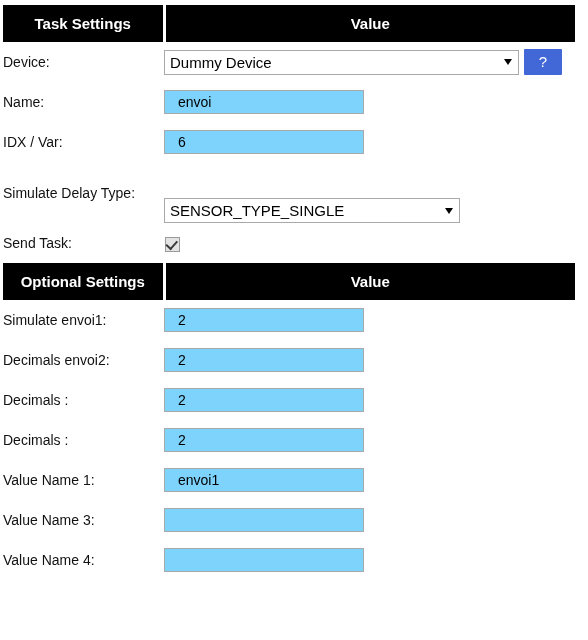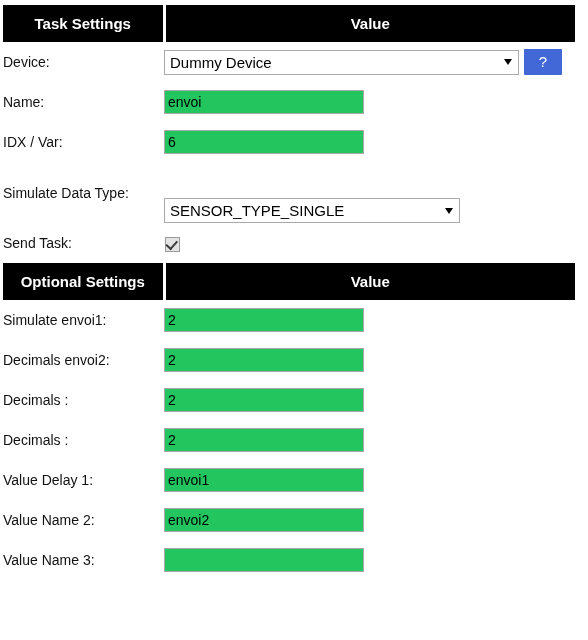--- a/index.html
+++ b/index.html
@@ -68,23 +68,23 @@
     gap: 5px;
   }
 
   input.txt {
     box-sizing: border-box;
     width: 200px;
     height: 24px;
     font-family: "Liberation Sans", sans-serif;
     font-size: 14px;
     color: #000000;
-    padding: 1px 3px;
+    padding: 1px 13px;
     border: 1px solid #a9a9a9;
-    background: #22c55e;
+    background: #7dd3fc;
     outline: none;
     border-radius: 0;
   }
 
   .select-box {
     box-sizing: border-box;
     height: 25px;
     border: 1px solid #a9a9a9;
     background: #ffffff;
     display: flex;
@@ -191,21 +191,21 @@
 
 
       <tr class="data-row">
         <td class="label-cell">IDX / Var:</td>
         <td class="value-cell">
           <input class="txt" type="text" value="6" style="">
         </td>
       </tr>
 
       <tr class="data-row">
-        <td class="label-cell">Simulate Data Type:</td>
+        <td class="label-cell">Simulate Delay Type:</td>
         <td class="value-cell">
           <div class="select-box sensor">
             <span class="select-text">SENSOR_TYPE_SINGLE</span>
             <span class="select-caret"></span>
           </div>
         </td>
       </tr>
 
       <tr class="data-row">
         <td class="label-cell">Send Task:</td>
@@ -251,36 +251,36 @@
       </tr>
 
       <tr class="data-row">
         <td class="label-cell">Decimals :</td>
         <td class="value-cell">
           <input class="txt" type="text" value="2" style="">
         </td>
       </tr>
 
       <tr class="data-row">
-        <td class="label-cell">Value Delay 1:</td>
+        <td class="label-cell">Value Name 1:</td>
         <td class="value-cell">
           <input class="txt" type="text" value="envoi1" style="">
         </td>
       </tr>
 
-      <tr class="data-row">
-        <td class="label-cell">Value Name 2:</td>
-        <td class="value-cell">
-          <input class="txt" type="text" value="envoi2" style="">
-        </td>
-      </tr>
 
       <tr class="data-row">
         <td class="label-cell">Value Name 3:</td>
         <td class="value-cell">
           <input class="txt" type="text" value="" style="">
         </td>
       </tr>
 
+      <tr class="data-row">
+        <td class="label-cell">Value Name 4:</td>
+        <td class="value-cell">
+          <input class="txt" type="text" value="" style="">
+        </td>
+      </tr>
     </tbody>
   </table>
 
 </div>
 
 </body></html>

